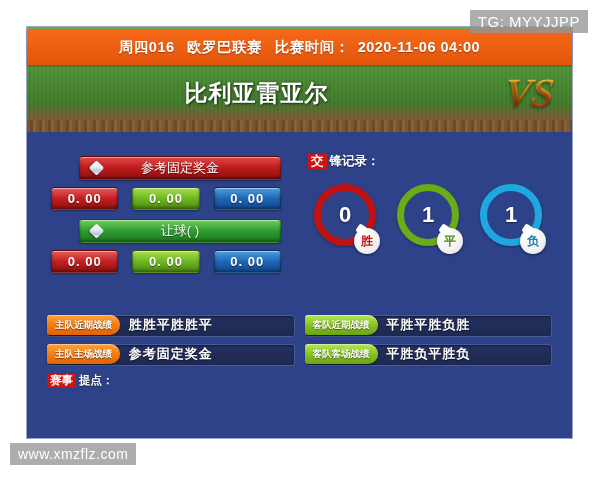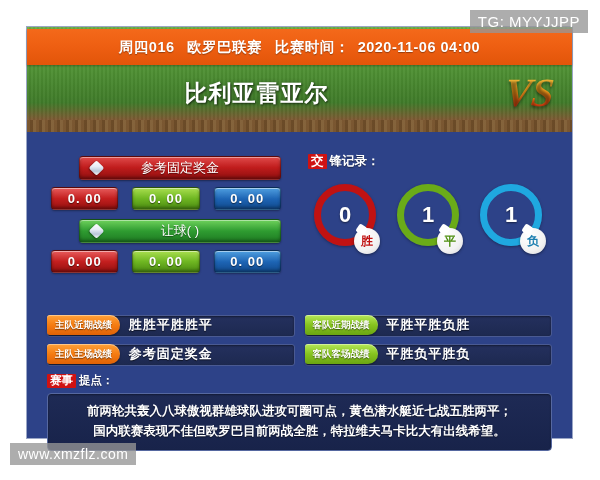--- a/index.html
+++ b/index.html
@@ -304,24 +304,20 @@
             <div class="ftag lime">客队客场战绩</div>
           </div>
         </div>
       </div>
 
       <div class="tips">
         <div class="tiptitle">
           <span class="mark">赛事</span>
           <span class="rest">提点：</span>
         </div>
-        <div class="tipbox">
-          <p>前两轮共轰入八球傲视群雄球队进攻可圈可点，黄色潜水艇近七战五胜两平；</p>
-          <p>国内联赛表现不佳但欧罗巴目前两战全胜，特拉维夫马卡比大有出线希望。</p>
-        </div>
       </div>
 
     </div>
   </div>
 
   <div class="wm tg">TG: MYYJJPP</div>
   <div class="wm site">www.xmzflz.com</div>
 
 </div>
 

